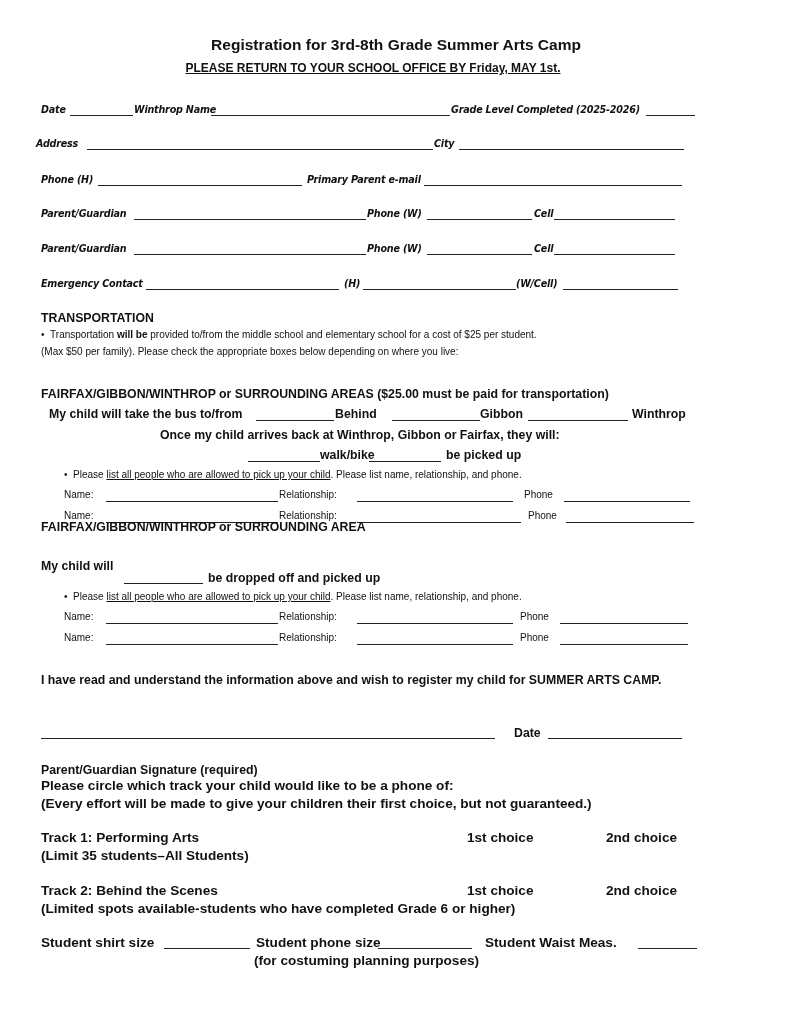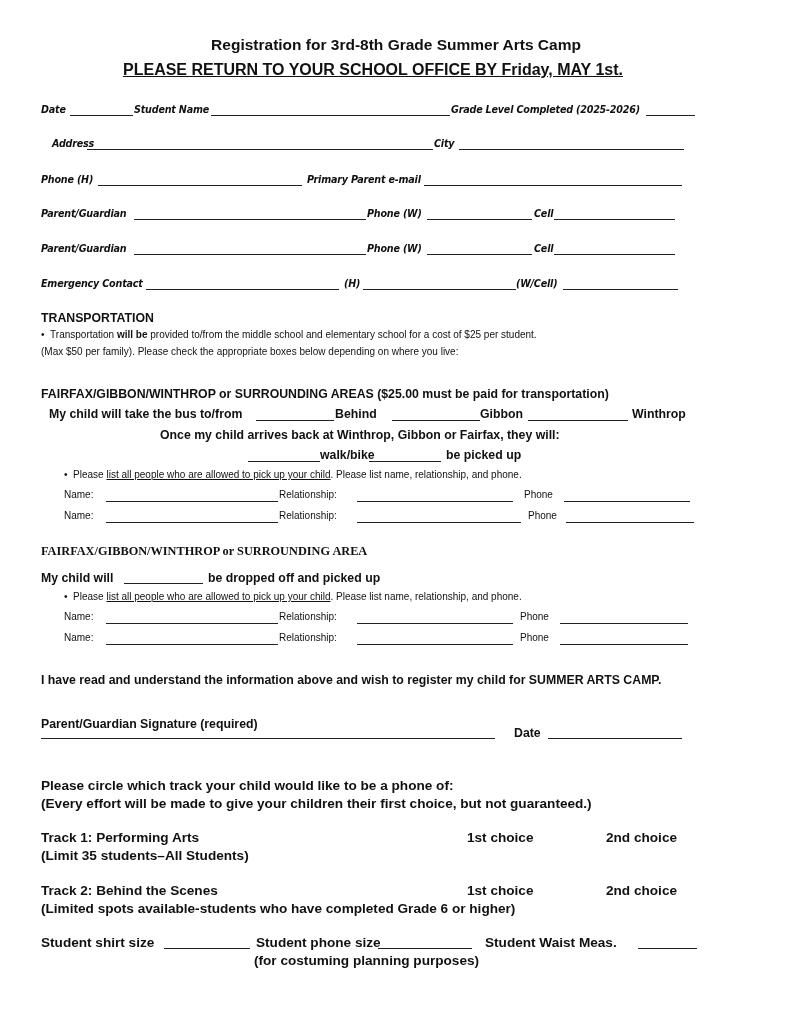--- a/index.html
+++ b/index.html
@@ -1,41 +1,41 @@
 <!DOCTYPE html>
 <html><head>
 <meta charset="utf-8">
 <style>
   html, body { margin: 0; padding: 0; background: #ffffff; }
   body { width: 792px; height: 1024px; position: relative; overflow: hidden; color: #111; }
   .abs { position: absolute; white-space: nowrap; }
   .title { font-family: "Liberation Sans", sans-serif; font-weight: bold; font-size: 15.5px; left: 0; width: 792px; text-align: center; top: 36px; }
-  .subtitle { font-family: "Liberation Sans", sans-serif; font-weight: bold; font-size: 16px; left: 0; width: 746px; text-align: center; top: 61px; text-decoration: underline; }
+  .subtitle { font-family: "Liberation Sans", sans-serif; font-weight: bold; font-size: 12px; left: 0; width: 746px; text-align: center; top: 61px; text-decoration: underline; }
   .fi { font-family: "DejaVu Sans", sans-serif; font-style: italic; font-weight: bold; font-size: 9.6px; letter-spacing: -0.2px; }
   .ln { position: absolute; border-bottom: 1px solid #222; height: 0; }
   .arial { font-family: "Liberation Sans", sans-serif; font-size: 10px; }
   .b { font-weight: bold; }
   .u { text-decoration: underline; }
   .sec { font-family: "Liberation Sans", sans-serif; font-weight: bold; font-size: 12.3px; }
   .big { font-family: "Liberation Sans", sans-serif; font-weight: bold; font-size: 13.6px; }
 </style>
 </head>
 <body>
 
 <div class="abs title">Registration for 3rd-8th Grade Summer Arts Camp</div>
 <div class="abs subtitle">PLEASE RETURN TO YOUR SCHOOL OFFICE BY Friday, MAY 1st.</div>
 
 <div class="abs fi" style="left:41px;top:104px;">Date</div>
 <div class="ln" style="left:70px;top:115px;width:63px;"></div>
-<div class="abs fi" style="left:134px;top:104px;">Student Name</div>
+<div class="abs fi" style="left:134px;top:104px;">Winthrop Name</div>
 <div class="ln" style="left:211px;top:115px;width:239px;"></div>
 <div class="abs fi" style="left:451px;top:104px;">Grade Level Completed (2025-2026)</div>
 <div class="ln" style="left:646px;top:115px;width:49px;"></div>
 
-<div class="abs fi" style="left:52px;top:138px;text-align:right;">Address</div>
+<div class="abs fi" style="left:36px;top:138px;text-align:right;">Address</div>
 <div class="ln" style="left:87px;top:149px;width:346px;"></div>
 <div class="abs fi" style="left:434px;top:138px;">City</div>
 <div class="ln" style="left:459px;top:149px;width:225px;"></div>
 
 <div class="abs fi" style="left:41px;top:174px;">Phone (H)</div>
 <div class="ln" style="left:98px;top:185px;width:204px;"></div>
 <div class="abs fi" style="left:307px;top:174px;">Primary Parent e-mail</div>
 <div class="ln" style="left:424px;top:185px;width:258px;"></div>
 
 <div class="abs fi" style="left:41px;top:208px;">Parent/Guardian</div>
@@ -91,22 +91,22 @@
 <div class="abs arial" style="left:524px;top:489px;">Phone</div>
 <div class="ln" style="left:564px;top:501px;width:126px;"></div>
 
 <div class="abs arial" style="left:64px;top:510px;">Name:</div>
 <div class="ln" style="left:106px;top:522px;width:172px;"></div>
 <div class="abs arial" style="left:279px;top:510px;">Relationship:</div>
 <div class="ln" style="left:357px;top:522px;width:164px;"></div>
 <div class="abs arial" style="left:528px;top:510px;">Phone</div>
 <div class="ln" style="left:566px;top:522px;width:128px;"></div>
 
-<div class="abs sec" style="left:41px;top:544px;font-family:Liberation Serif, serif;">FAIRFAX/GIBBON/WINTHROP or SURROUNDING AREA</div>
-<div class="abs sec" style="left:41px;top:571px;text-align:right;">My child will</div>
+<div class="abs sec" style="left:41px;top:520px;">FAIRFAX/GIBBON/WINTHROP or SURROUNDING AREA</div>
+<div class="abs sec" style="left:41px;top:559px;text-align:right;">My child will</div>
 <div class="ln" style="left:124px;top:583px;width:79px;"></div>
 <div class="abs sec" style="left:208px;top:571px;">be dropped off and picked up</div>
 
 <div class="abs arial" style="left:64px;top:591px;">
   <span>•</span>&nbsp;&nbsp;<span>Please </span><span class="u">list all people who are allowed to pick up your child</span><span>.  Please list name, relationship, and phone.</span>
 </div>
 
 <div class="abs arial" style="left:64px;top:611px;">Name:</div>
 <div class="ln" style="left:106px;top:623px;width:172px;"></div>
 <div class="abs arial" style="left:279px;top:611px;">Relationship:</div>
@@ -118,21 +118,21 @@
 <div class="ln" style="left:106px;top:644px;width:172px;"></div>
 <div class="abs arial" style="left:279px;top:632px;">Relationship:</div>
 <div class="ln" style="left:357px;top:644px;width:156px;"></div>
 <div class="abs arial" style="left:520px;top:632px;">Phone</div>
 <div class="ln" style="left:560px;top:644px;width:128px;"></div>
 
 <div class="abs sec" style="left:41px;top:673px;">I have read and understand the information above and wish to register my child for SUMMER ARTS CAMP.</div>
 <div class="ln" style="left:41px;top:738px;width:454px;"></div>
 <div class="abs sec" style="left:514px;top:726px;">Date</div>
 <div class="ln" style="left:548px;top:738px;width:134px;"></div>
-<div class="abs sec" style="left:41px;top:717px;text-align:center;">Parent/Guardian Signature (required)</div>
+<div class="abs sec" style="left:41px;top:763px;text-align:center;">Parent/Guardian Signature (required)</div>
 
 <div class="abs big" style="left:41px;top:778px;">Please circle which track your child would like to be a phone of:</div>
 <div class="abs big" style="left:41px;top:796px;">(Every effort will be made to give your children their first choice, but not guaranteed.)</div>
 
 <div class="abs big" style="left:41px;top:830px;">Track 1:  Performing Arts</div>
 <div class="abs big" style="left:467px;top:830px;">1st choice</div>
 <div class="abs big" style="left:606px;top:830px;">2nd choice</div>
 <div class="abs big" style="left:41px;top:848px;">(Limit 35 students–All Students)</div>
 
 <div class="abs big" style="left:41px;top:883px;">Track 2:  Behind the Scenes</div>

